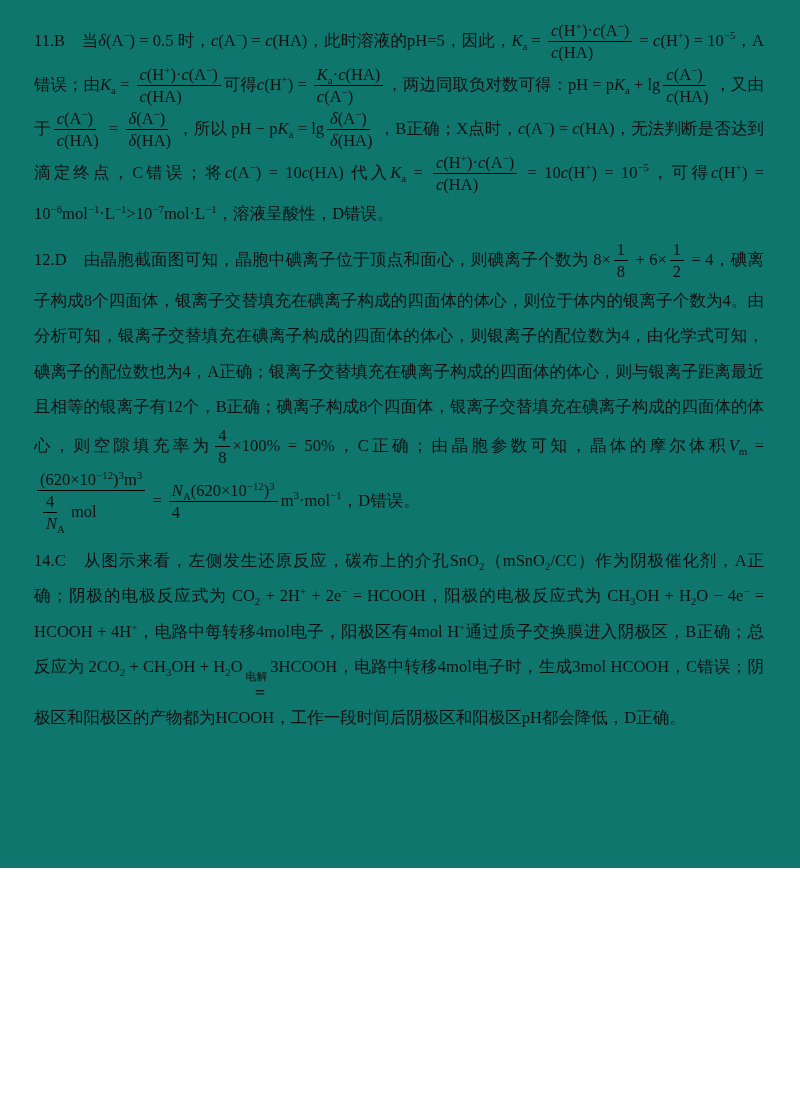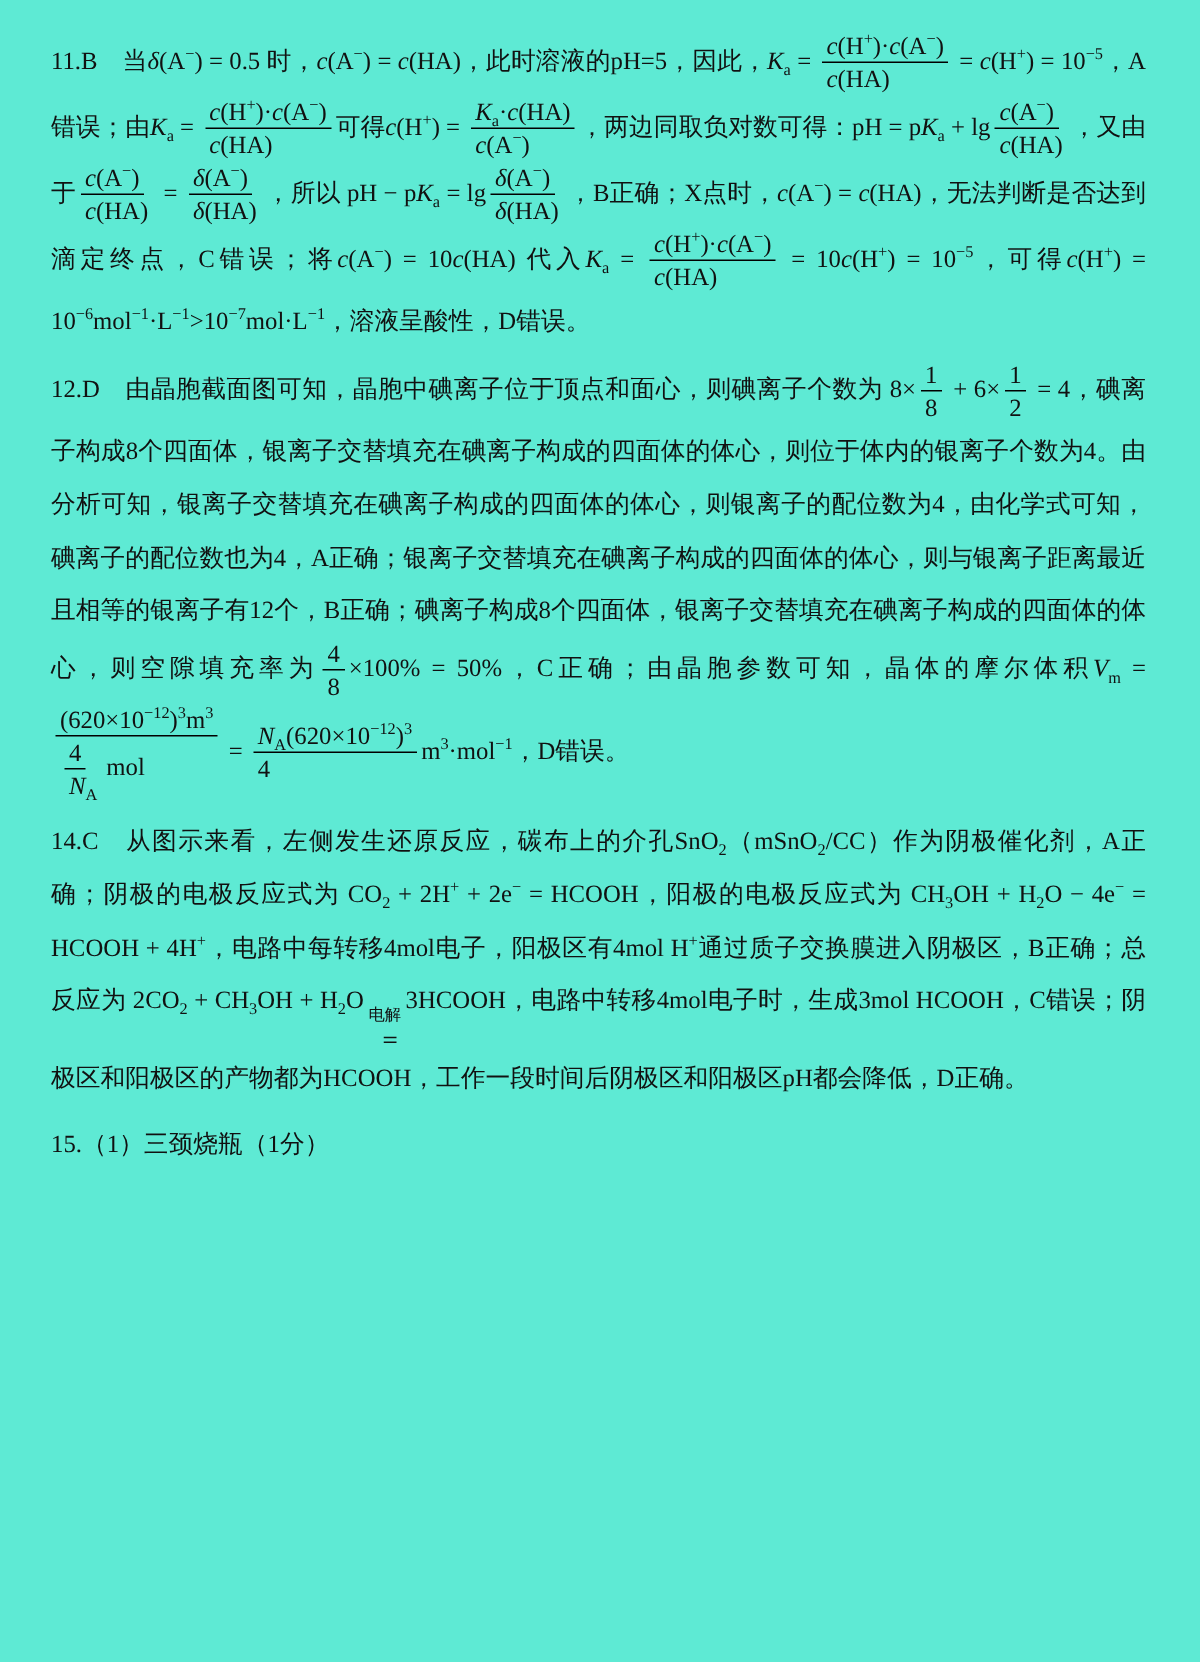--- a/index.html
+++ b/index.html
@@ -2,24 +2,24 @@
 <html><head>
 <meta charset="utf-8">
 <style>
   html,body{margin:0;padding:0;background:#ffffff;}
   body{
     font-family:"Liberation Serif","DejaVu Serif",serif;
     color:#111111;
   }
   .page{
     width:800px;
-    height:1108px;
+    height:868px;
     box-sizing:border-box;
     padding:20px 36px 20px 34px;
-    background:#5eead4;
+    background:#0f766e;
     overflow:hidden;
   }
   .para{
     font-size:16.5px;
     line-height:2.15;
     text-align:justify;
     margin:0 0 8px 0;
     word-break:break-word;
   }
   sup,sub{font-size:66%;line-height:0;}
@@ -94,15 +94,14 @@
               <span class="den"><span class="mi">N</span><sub>A</sub></span>
             </span>mol</span>
         </span> = <span class="frac">
           <span class="num"><span class="mi">N</span><sub>A</sub>(620×10<sup>−12</sup>)<sup>3</sup></span>
           <span class="den">4</span>
         </span>m<sup>3</sup>·mol<sup>−1</sup>，D错误。</div>
       <div class="para">14.C　从图示来看，左侧发生还原反应，碳布上的介孔SnO<sub>2</sub>（mSnO<sub>2</sub>/CC）作为阴极催化剂，A正确；阴极的电极反应式为 CO<sub>2</sub> + 2H<sup>+</sup> + 2e<sup>−</sup> = HCOOH，阳极的电极反应式为 CH<sub>3</sub>OH + H<sub>2</sub>O − 4e<sup>−</sup> = HCOOH + 4H<sup>+</sup>，电路中每转移4mol电子，阳极区有4mol H<sup>+</sup>通过质子交换膜进入阴极区，B正确；总反应为 2CO<sub>2</sub> + CH<sub>3</sub>OH + H<sub>2</sub>O<span class="over">
           <span class="over-top">电解</span>
           <span class="over-base">＝</span>
         </span>3HCOOH，电路中转移4mol电子时，生成3mol HCOOH，C错误；阴极区和阳极区的产物都为HCOOH，工作一段时间后阴极区和阳极区pH都会降低，D正确。</div>
-      <div class="para">15.（1）三颈烧瓶（1分）</div>
     </div>
 </div>
 
 </body></html>

